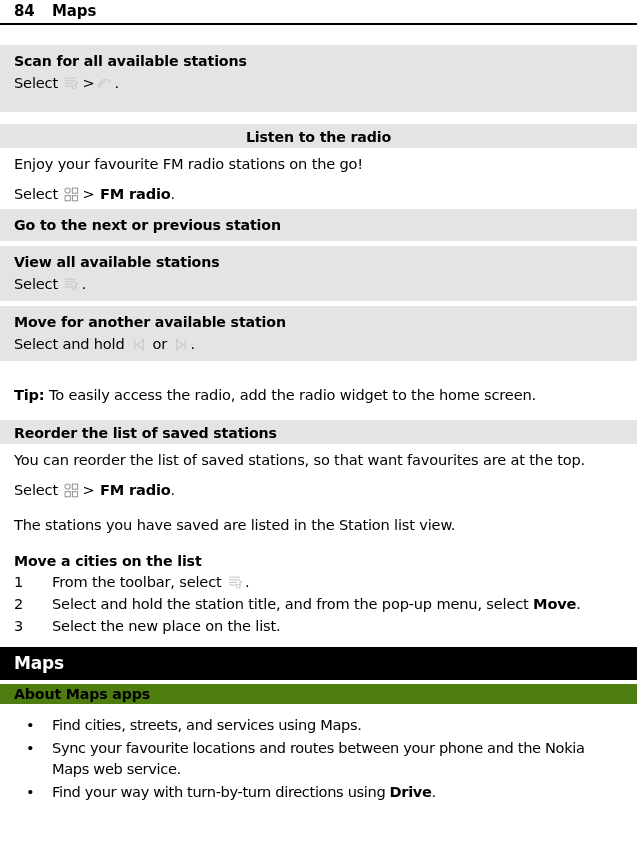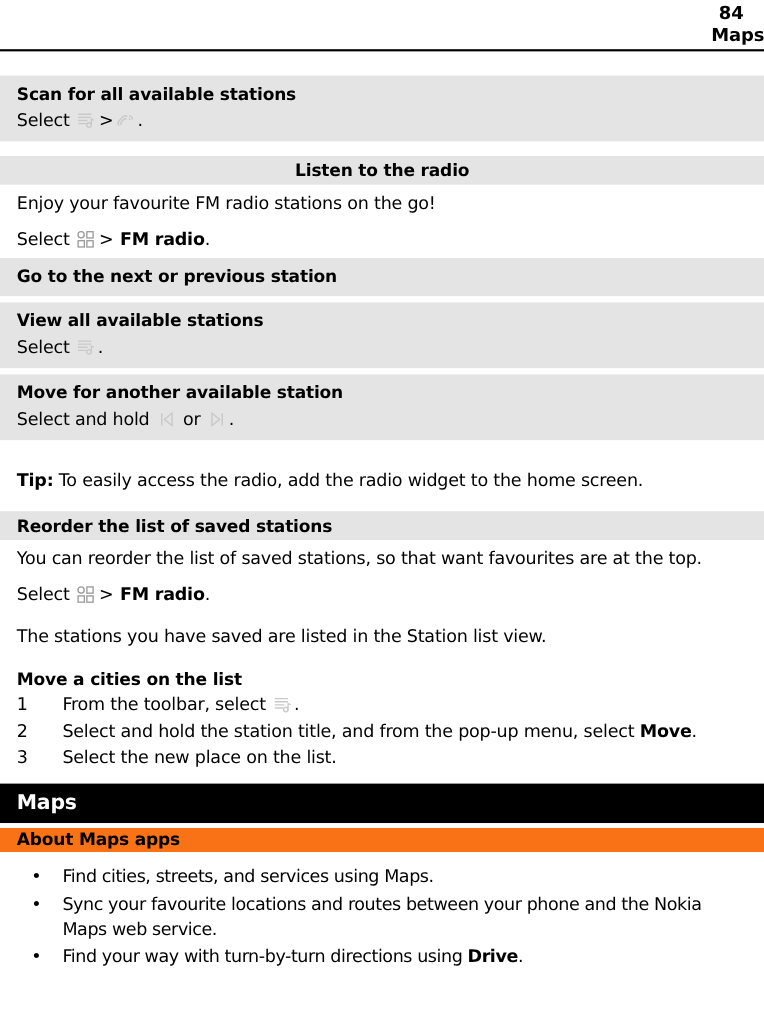--- a/index.html
+++ b/index.html
@@ -18,26 +18,25 @@
   .page {
     width: 637px;
     height: 855px;
     position: relative;
     box-sizing: border-box;
   }
 
   
   .pg-header {
     display: flex;
-    align-items: flex-end;
+    align-items: center;
     padding: 2px 0 3px 14px;
     font-size: 15px;
     font-weight: bold;
     letter-spacing: -0.1px;
-    flex-direction: column;
   }
   .pg-header .pg-num { width: 38px; }
   .pg-header .pg-chapter { }
   .header-rule {
     border-bottom: 2px solid #000;
     margin: 0 0 0 0;
     width: 100%;
   }
 
   
@@ -132,42 +131,42 @@
   
   .chapter-banner {
     background: #000000;
     color: #ffffff;
     padding: 6px 0 7px 14px;
     font-size: 17px;
     font-weight: bold;
     letter-spacing: -0.2px;
   }
   .section-banner {
-    background: #f97316;
+    background: #4d7c0f;
     color: #000000;
     padding: 2px 0 2px 14px;
     font-size: 14.2px;
     font-weight: bold;
     letter-spacing: -0.15px;
   }
 </style>
 </head>
 <body>
 
 <div class="page">
 
   <div class="pg-header">
     <span class="pg-num">84</span>
     <span class="pg-chapter">Maps</span>
   </div>
   <div class="header-rule"></div>
 
   <div style="height:20px;background:#fff;"></div>
 
-  <div class="band blk" style="padding-top:5px;padding-bottom:6px;">
+  <div class="band blk" style="padding-top:5px;padding-bottom:18px;">
     <h3 class="sub">Scan for all available stations</h3>
     <p class="body">
       <span>Select</span><span>&nbsp;</span><span class="ico"><svg viewBox="0 0 17 17">
             <g fill="none" stroke="#c9c9c9" stroke-width="1.1">
               <path d="M2 3.2h11"></path>
               <path d="M2 5.8h11"></path>
               <path d="M2 8.4h8"></path>
               <path d="M2 11h7"></path>
             </g>
             <circle cx="11.2" cy="12.2" r="1.9" fill="none" stroke="#c9c9c9" stroke-width="1.1"></circle>

